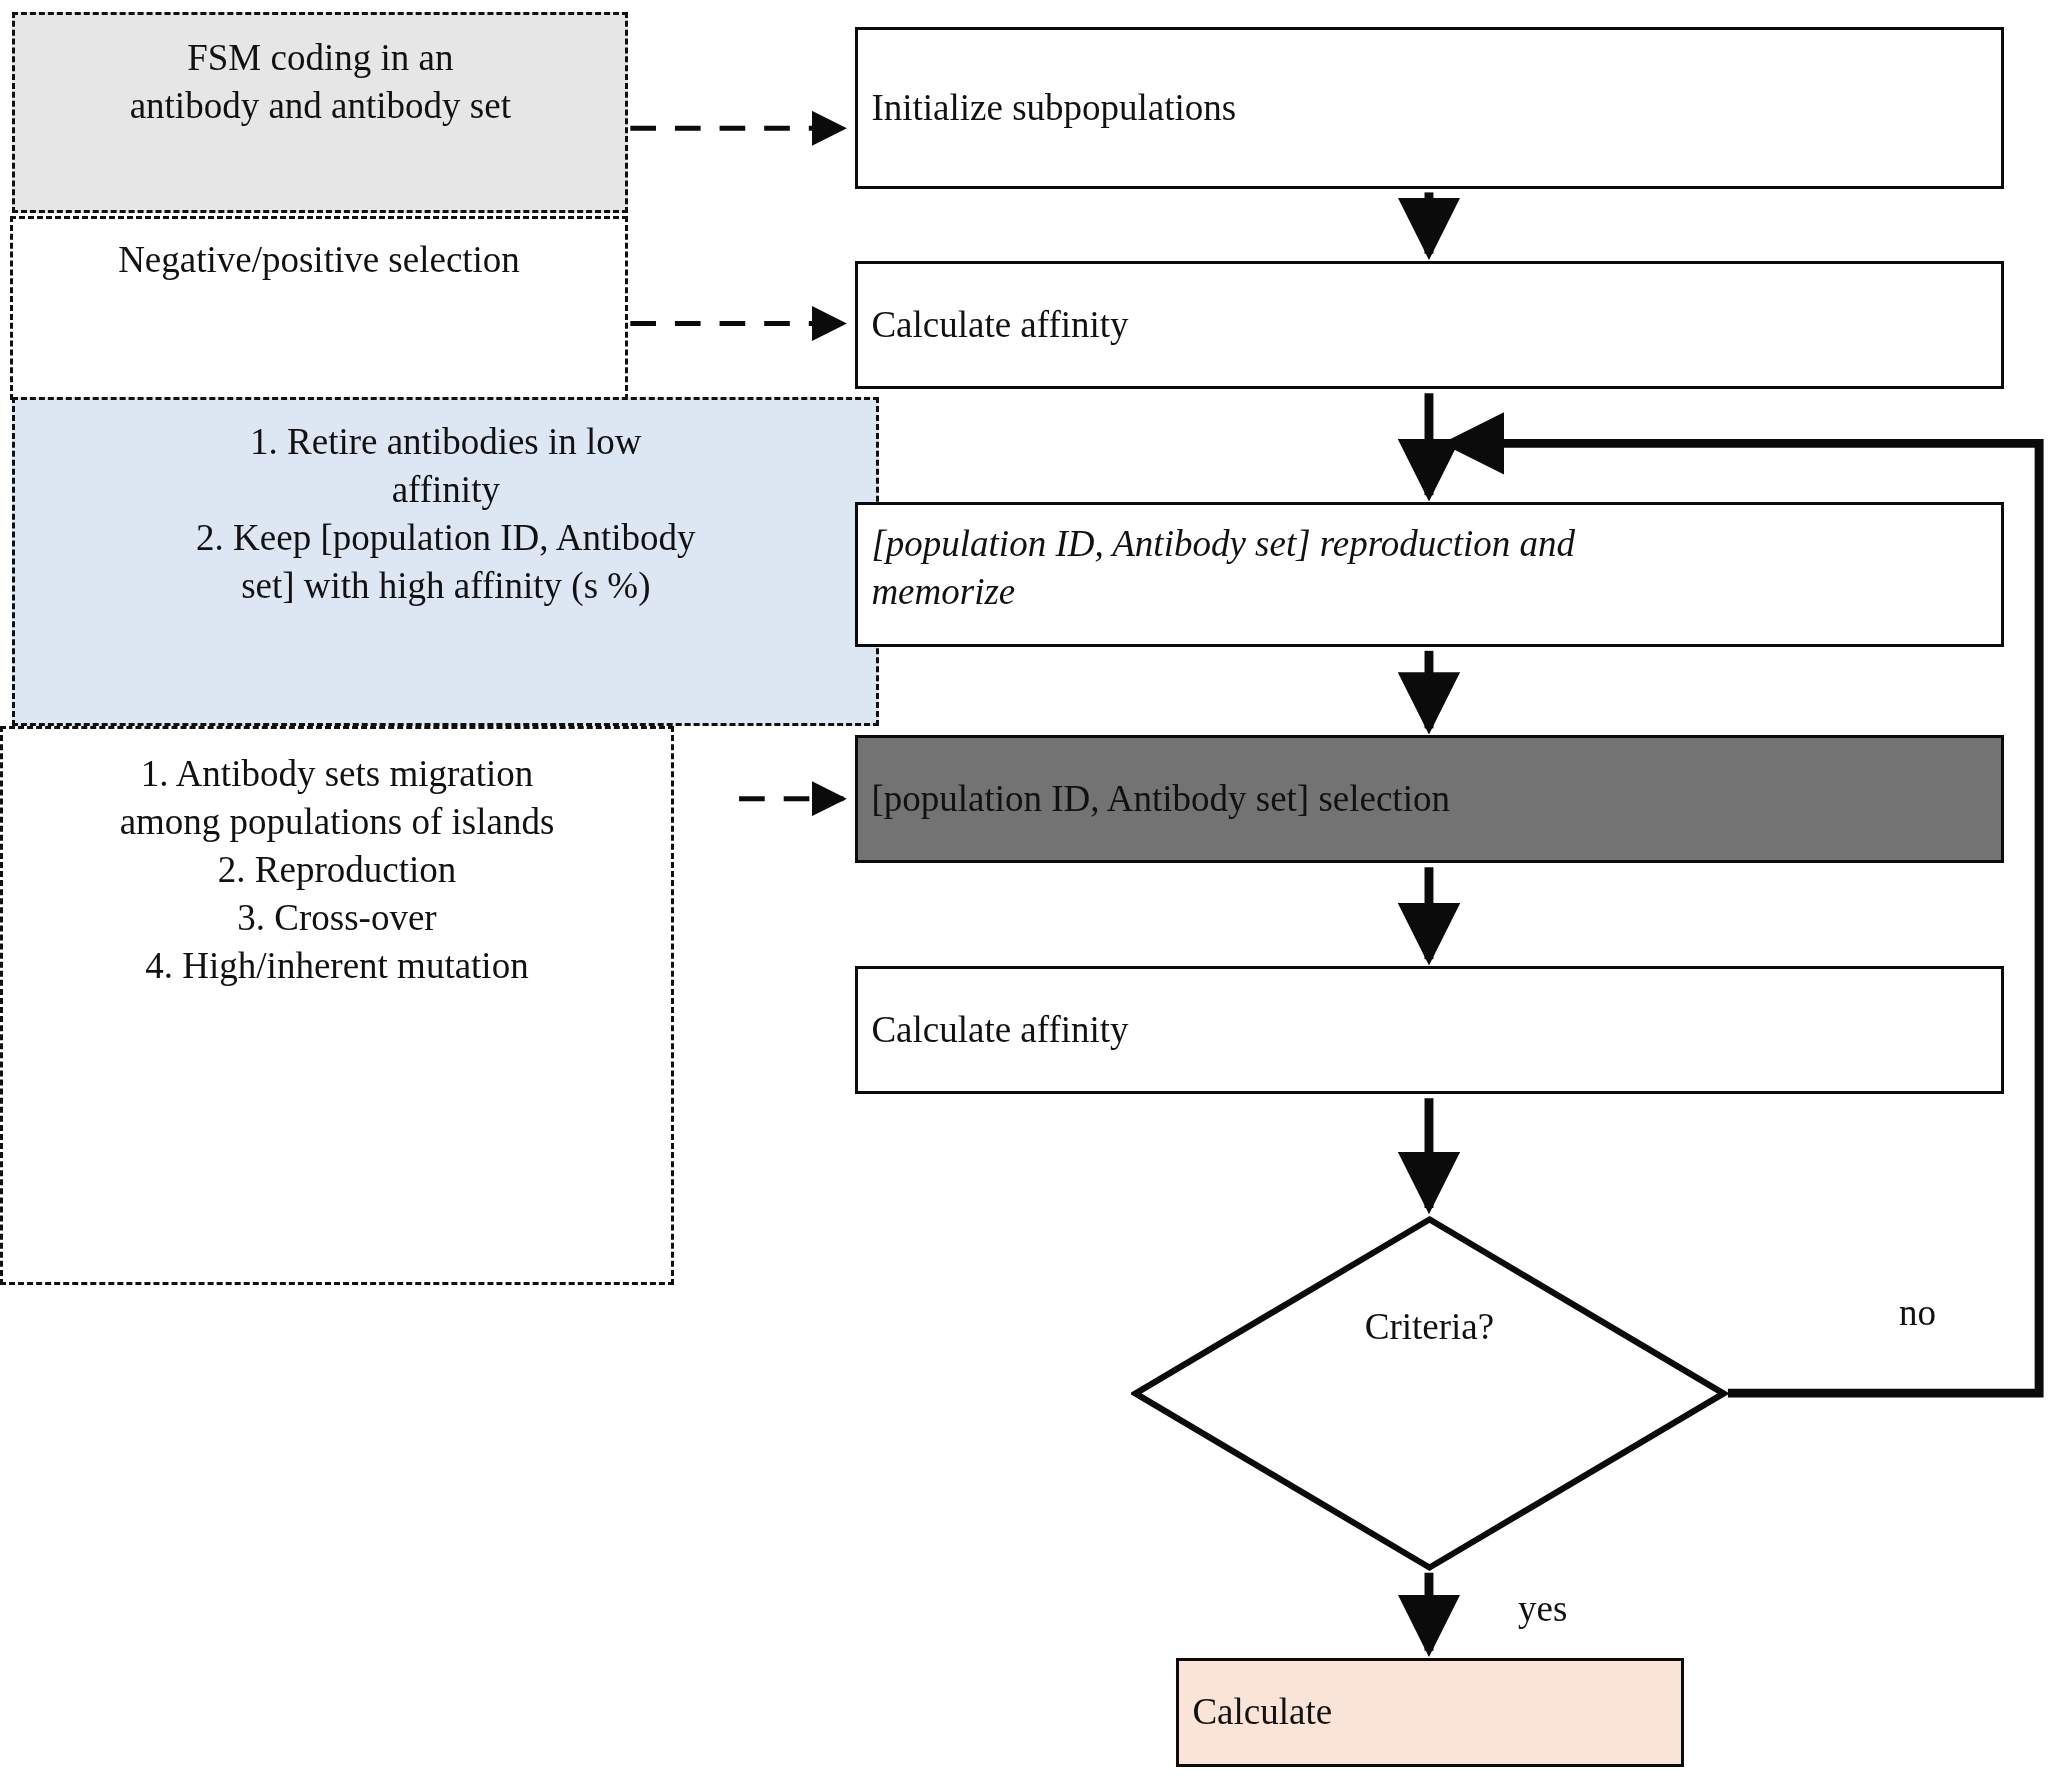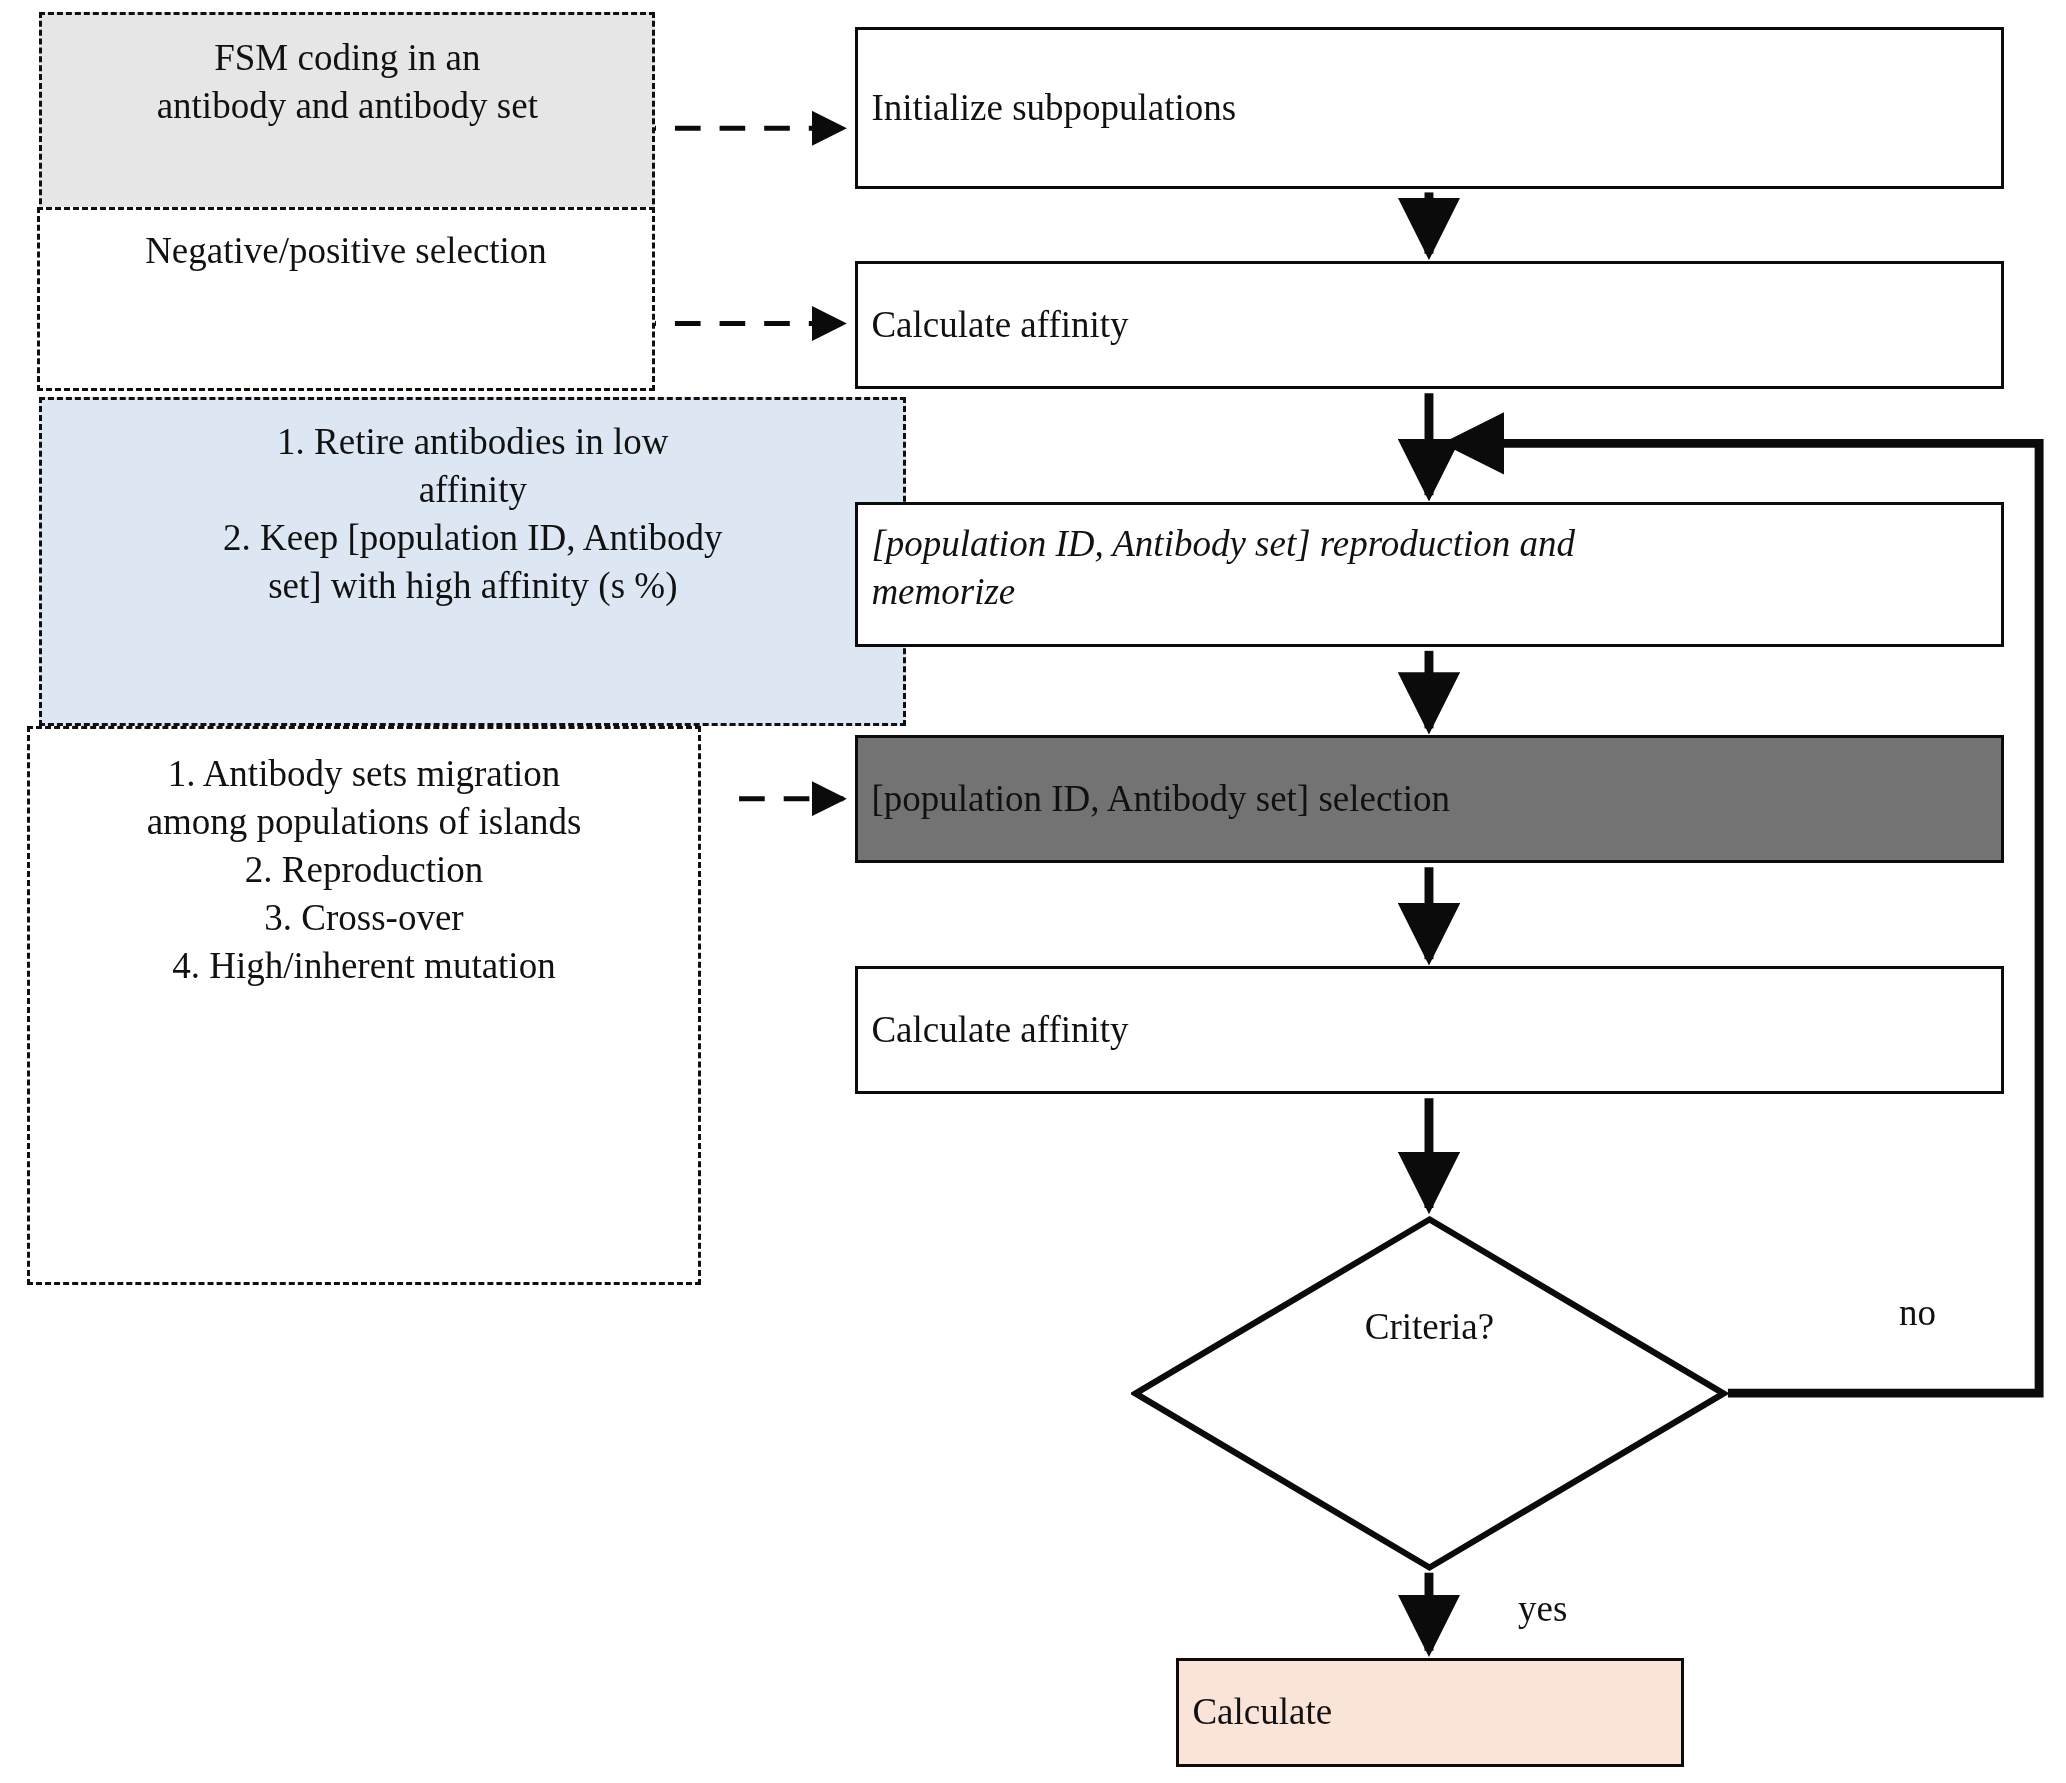--- a/index.html
+++ b/index.html
@@ -15,39 +15,38 @@
 
   
   .dash-panel{
     position:absolute;
     box-sizing:border-box;
     border:3.9px dashed #101010;
     display:flex;
     justify-content:center;
     align-items:flex-start;
     text-align:center;
-    margin-left:27px;
   }
   .dash-panel .panel-text{
     display:block;
     width:100%;
     padding:0 14.5px;
     font-size:37px;
     line-height:1.30;
     white-space:pre-line;
   }
 
   #panel-fsm{
     left:12.3px; top:12.3px; width:616px; height:201px;
     background:#e6e6e6;
   }
   #panel-fsm .panel-text{ padding-top:19px; }
 
   #panel-negpos{
-    left:10px; top:207px; width:618px; height:184px;
+    left:10px; top:216px; width:618px; height:184px;
     background:#ffffff;
   }
   #panel-negpos .panel-text{ padding-top:16.7px; }
 
   #panel-retire{
     left:12.3px; top:397px; width:867px; height:329px;
     background:#dde6f3;
   }
   #panel-retire .panel-text{ padding-top:18px; }
 

